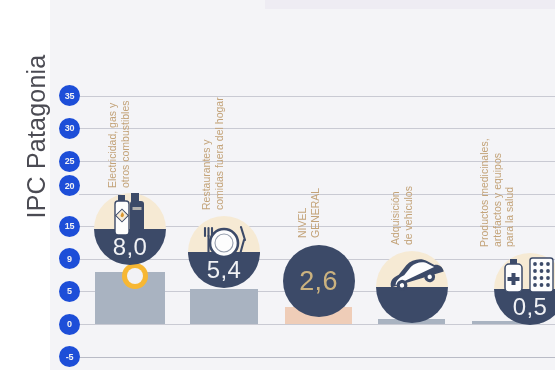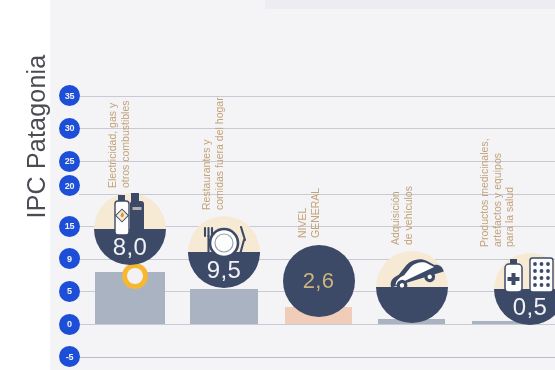--- a/index.html
+++ b/index.html
@@ -50,21 +50,21 @@
     position:absolute;left:0;top:36px;width:72px;height:36px;
     background:#3c4a68;border-radius:0 0 36px 36px;
   }
   .badge .val{
     position:absolute;left:0;top:36px;width:72px;height:36px;
     display:flex;align-items:center;justify-content:center;
     color:#f0f1f4;font-size:24px;letter-spacing:.3px;
   }
   .badge.solid .disc-top{background:#3c4a68;border-radius:36px 36px 0 0;}
   .badge.solid .val{
-    top:0;height:72px;color:#cbb27f;font-size:22px;
+    top:0;height:72px;color:#cbb27f;font-size:27px;
   }
   .badge .glyph{position:absolute;left:0;top:0;width:72px;height:44px;}
   .badge .glyph svg{position:absolute;}
 
   
   .clab{
     position:absolute;
     font-size:10.5px;line-height:12.5px;color:#c3a379;
     white-space:pre;
     transform-origin:0 0;
@@ -150,21 +150,21 @@
       <g stroke="#3c4a68" stroke-width="2.1" stroke-linecap="round">
         <line x1="17" y1="12" x2="17" y2="20"></line>
         <line x1="20.5" y1="12" x2="20.5" y2="20"></line>
         <line x1="24" y1="12" x2="24" y2="20"></line>
         <line x1="20.5" y1="20" x2="20.5" y2="42"></line>
         <line x1="53" y1="11" x2="57" y2="24"></line>
         <line x1="56" y1="24" x2="51" y2="42"></line>
       </g>
     </svg>
         </div>
-        <div class="val">9,5</div>
+        <div class="val">5,4</div>
       </div>
       <div class="badge solid" style="left: 282.5px; top: 245px;">
         <div class="disc-top"></div>
         <div class="disc-bot"></div>
         <div class="val">2,6</div>
       </div>
       <div class="badge" style="left: 375.5px; top: 251px;">
         <div class="disc-top"></div>
         <div class="disc-bot"></div>
         <div class="glyph">

